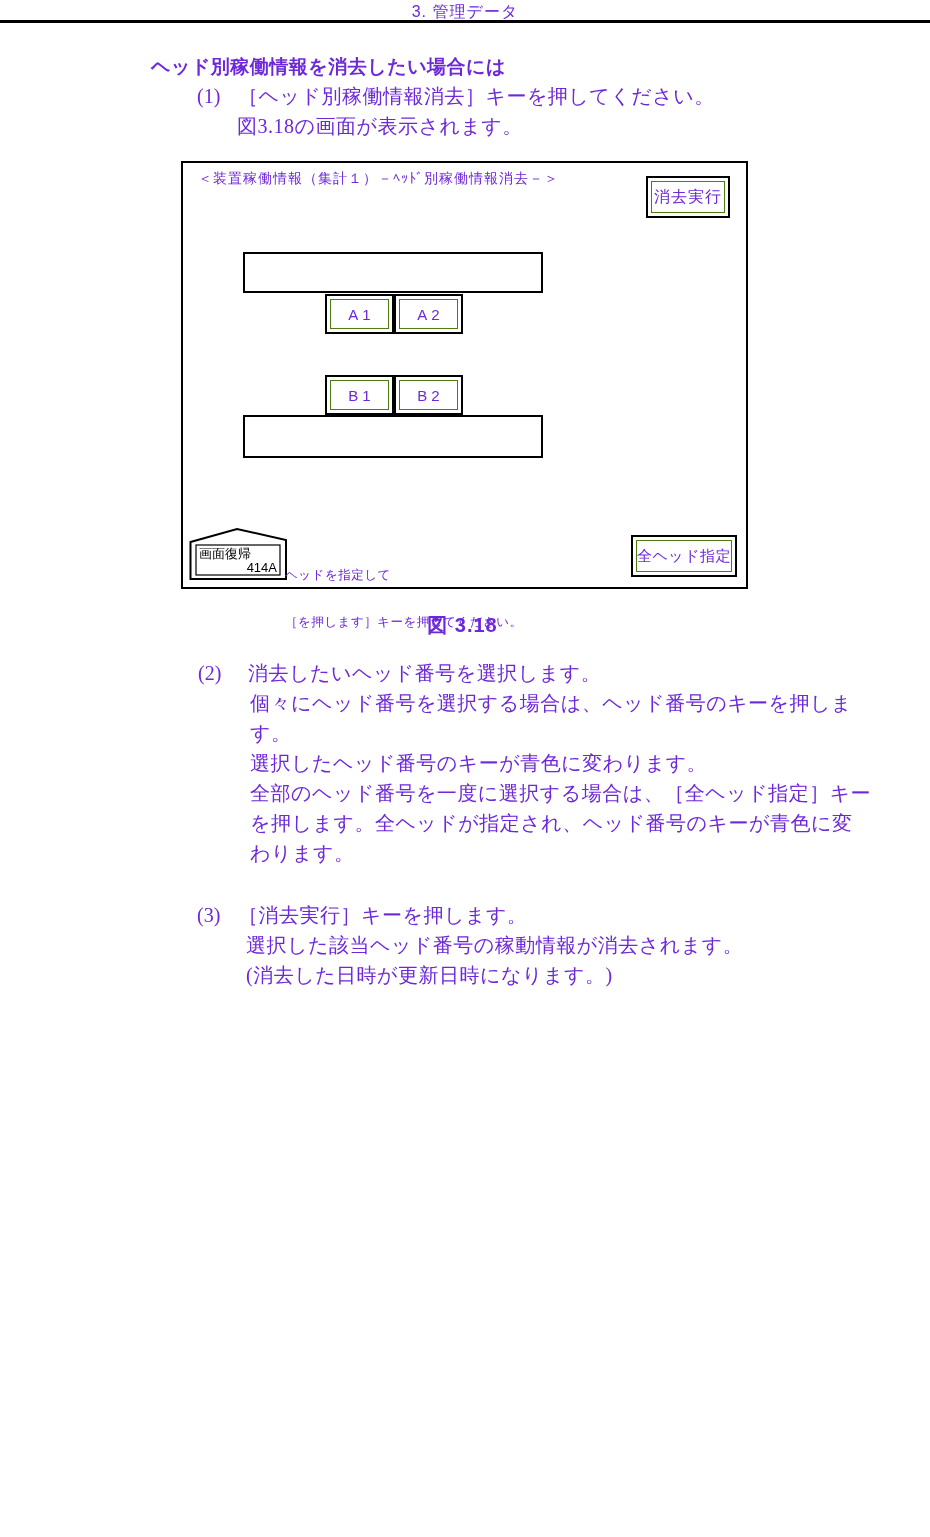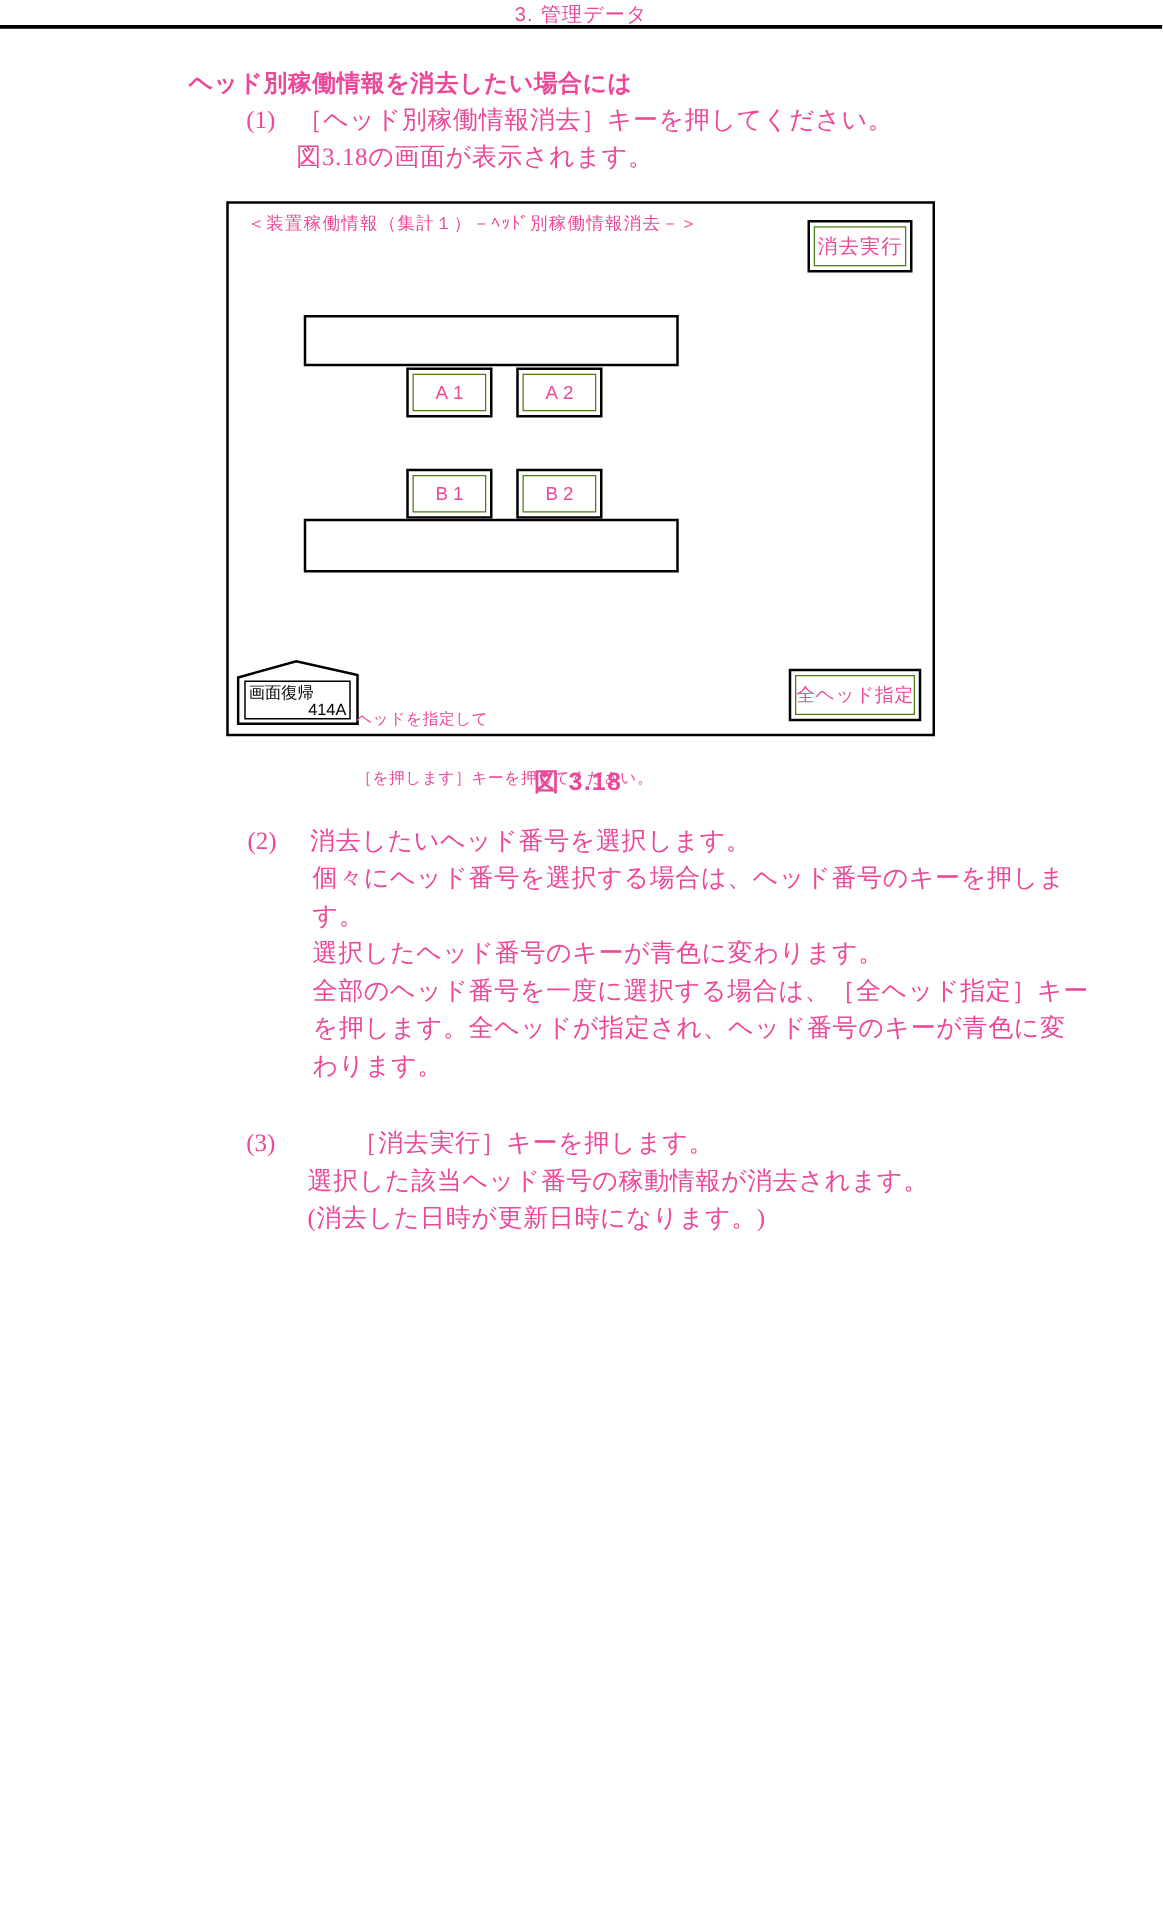--- a/index.html
+++ b/index.html
@@ -1,20 +1,20 @@
 <!DOCTYPE html>
 <html><head>
 <meta charset="utf-8">
 <style>
   html,body{margin:0;padding:0;background:#fff;}
   #page{
     position:relative;
     width:930px;height:1354px;
     background:#ffffff;
-    color:#ec4899;
+    color:#6d28d9;
     overflow:hidden;
     font-family:"Liberation Serif","DejaVu Serif",serif;
   }
   .abs{position:absolute;}
   .sans{font-family:"Liberation Sans","DejaVu Sans",sans-serif;}
   .rule{position:absolute;left:0;width:930px;height:3px;background:#000;}
   
   .page-header{top:2px;left:0;width:930px;text-align:center;font-size:16px;letter-spacing:1px;}
   
   .sec-heading{top:54px;left:151px;font-size:19px;font-weight:bold;letter-spacing:0.5px;}
@@ -28,21 +28,21 @@
     font-family:"Liberation Sans","DejaVu Sans",sans-serif;
   }
   .screen-title{top:7px;left:15px;font-size:14px;letter-spacing:1px;white-space:pre;}
   .plainbox{border:2px solid #000;background:#fff;box-sizing:border-box;}
   .key{border:2px solid #000;background:#fff;padding:3px;box-sizing:border-box;}
   .key-face{
     border:1px solid #4d7c0f;width:100%;height:100%;box-sizing:border-box;
     display:flex;align-items:center;justify-content:center;
     background:#fff;white-space:nowrap;
   }
-  .head-keys{display:flex;gap:19px;}
+  .head-keys{display:flex;gap:0;}
   .head-key{width:69px;height:40px;}
   .head-key .key-face{font-size:15px;letter-spacing:4px;padding-left:4px;}
   .erase-key{left:463px;top:13px;width:84px;height:42px;}
   .erase-key .key-face{font-size:16px;letter-spacing:1px;}
   .allheads-key{left:448px;top:372px;width:106px;height:42px;}
   .allheads-key .key-face{font-size:15px;letter-spacing:0.5px;}
   .screen-msg{left:102px;top:374px;font-size:12.5px;line-height:15.5px;letter-spacing:0.5px;white-space:pre;}
   .fig-caption{top:612px;left:181px;width:563px;text-align:center;font-size:20px;font-weight:bold;letter-spacing:1px;}
 </style>
 </head>
@@ -111,18 +111,18 @@
   <div class="abs step-num" style="left:198px;top:661px;">(2)</div>
   <div class="abs body-line" style="left:248px;top:661px;">消去したいヘッド番号を選択します。</div>
   <div class="abs body-line" style="left:250px;top:691px;">個々にヘッド番号を選択する場合は、ヘッド番号のキーを押しま</div>
   <div class="abs body-line" style="left:250px;top:721px;">す。</div>
   <div class="abs body-line" style="left:250px;top:781px;">全部のヘッド番号を一度に選択する場合は、［全ヘッド指定］キー</div>
   <div class="abs body-line" style="left:250px;top:751px;">選択したヘッド番号のキーが青色に変わります。</div>
   <div class="abs body-line" style="left:250px;top:811px;">を押します。全ヘッドが指定され、ヘッド番号のキーが青色に変</div>
   <div class="abs body-line" style="left:250px;top:841px;">わります。</div>
 
   <div class="abs step-num" style="left:197px;top:903px;">(3)</div>
-  <div class="abs body-line" style="left:238px;top:903px;margin-left:44px;">［消去実行］キーを押します。</div>
+  <div class="abs body-line" style="left:238px;top:903px;">［消去実行］キーを押します。</div>
   <div class="abs body-line" style="left:246px;top:933px;">選択した該当ヘッド番号の稼動情報が消去されます。</div>
   <div class="abs body-line" style="left:246px;top:963px;">(消去した日時が更新日時になります。)</div>
 
   <div class="rule" style="top:1529px;"></div>
 </div>
 
 </body></html>

